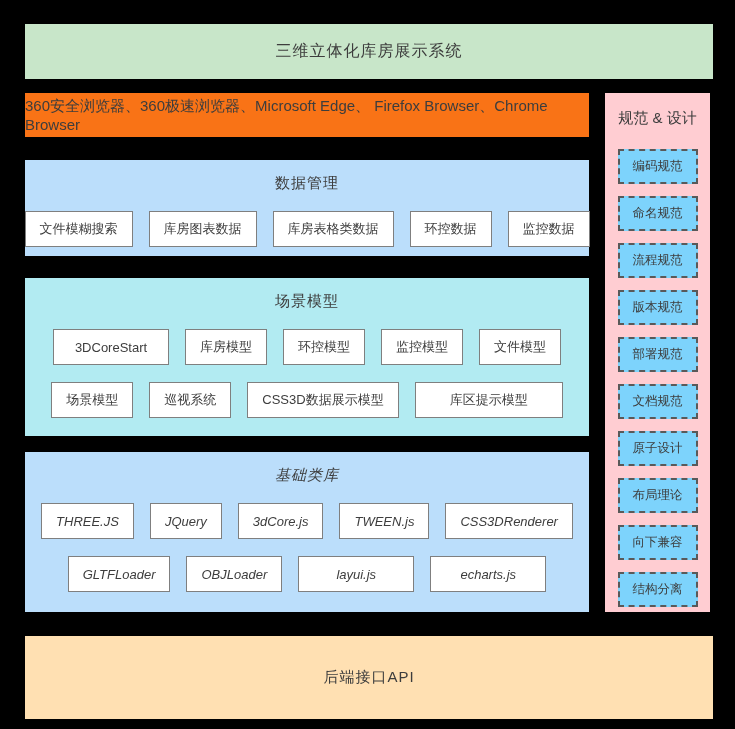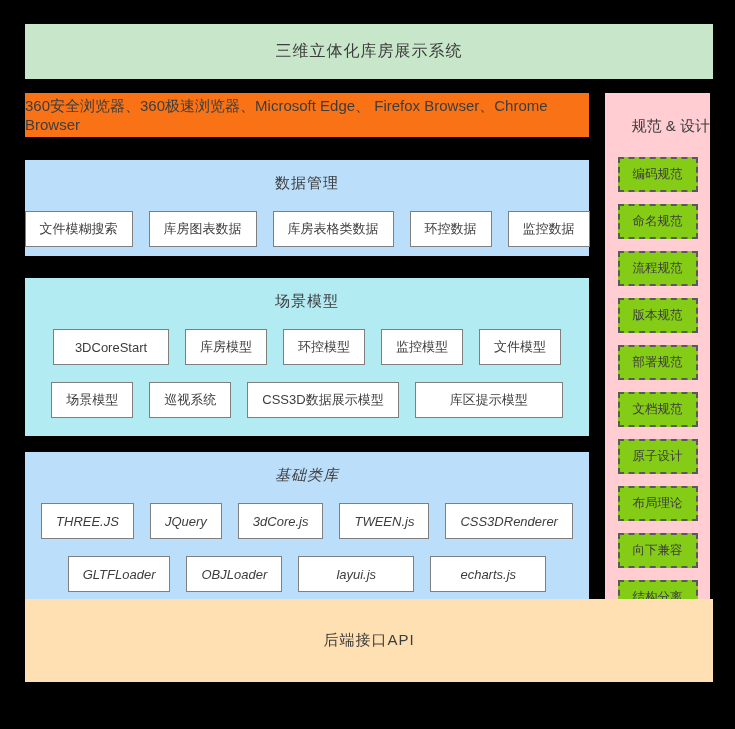--- a/index.html
+++ b/index.html
@@ -13,21 +13,21 @@
   }
   .abs { position: absolute; box-sizing: border-box; }
 
   
   .bar {
     display: flex; align-items: center; justify-content: center;
     text-align: left;
   }
   .title-bar  { left: 25px; top: 24px;  width: 688px; height: 55px; background: #c8e6c9; font-size: 16px; letter-spacing: 1px; }
   .browser-bar{ left: 25px; top: 93px;  width: 564px; height: 44px; background: #f97316; font-size: 15px; }
-  .footer-bar { left: 25px; top: 599px; width: 688px; height: 83px; background: #ffe0b2; font-size: 15px; letter-spacing: 1px; }
+  .footer-bar { left: 25px; top: 636px; width: 688px; height: 83px; background: #ffe0b2; font-size: 15px; letter-spacing: 1px; }
 
   
   .panel { left: 25px; width: 564px; }
   .panel.blue { background: #bbdefb; }
   .panel.cyan { background: #b2ebf2; }
   .panel-data  { top: 160px; height: 96px; }
   .panel-scene { top: 278px; height: 158px; }
   .panel-base  { top: 452px; height: 160px; font-style: italic; }
 
   .panel-title {
@@ -45,30 +45,30 @@
   }
   .node.w-lg { min-width: 148px; }
   .node.w-md { min-width: 116px; }
 
   
   .spec-panel {
     left: 605px; top: 93px; width: 105px; height: 519px;
     background: #ffcdd2;
   }
   .spec-title {
-    padding-top: 24px; text-align: right;
+    padding-top: 16px; text-align: center;
     font-size: 15px; white-space: nowrap;
   }
   .spec-items {
     margin-top: 21px;
     display: flex; flex-direction: column; align-items: center; gap: 12px;
   }
   .spec-item {
     width: 80px; height: 35px; box-sizing: border-box;
-    background: #84cc16;
+    background: #7dd3fc;
     border: 2px dashed #595959;
     display: flex; align-items: center; justify-content: center;
     font-size: 12.5px; white-space: nowrap;
   }
 </style>
 </head>
 <body>
 
 <div class="abs bar title-bar">
   <span>三维立体化库房展示系统</span>

